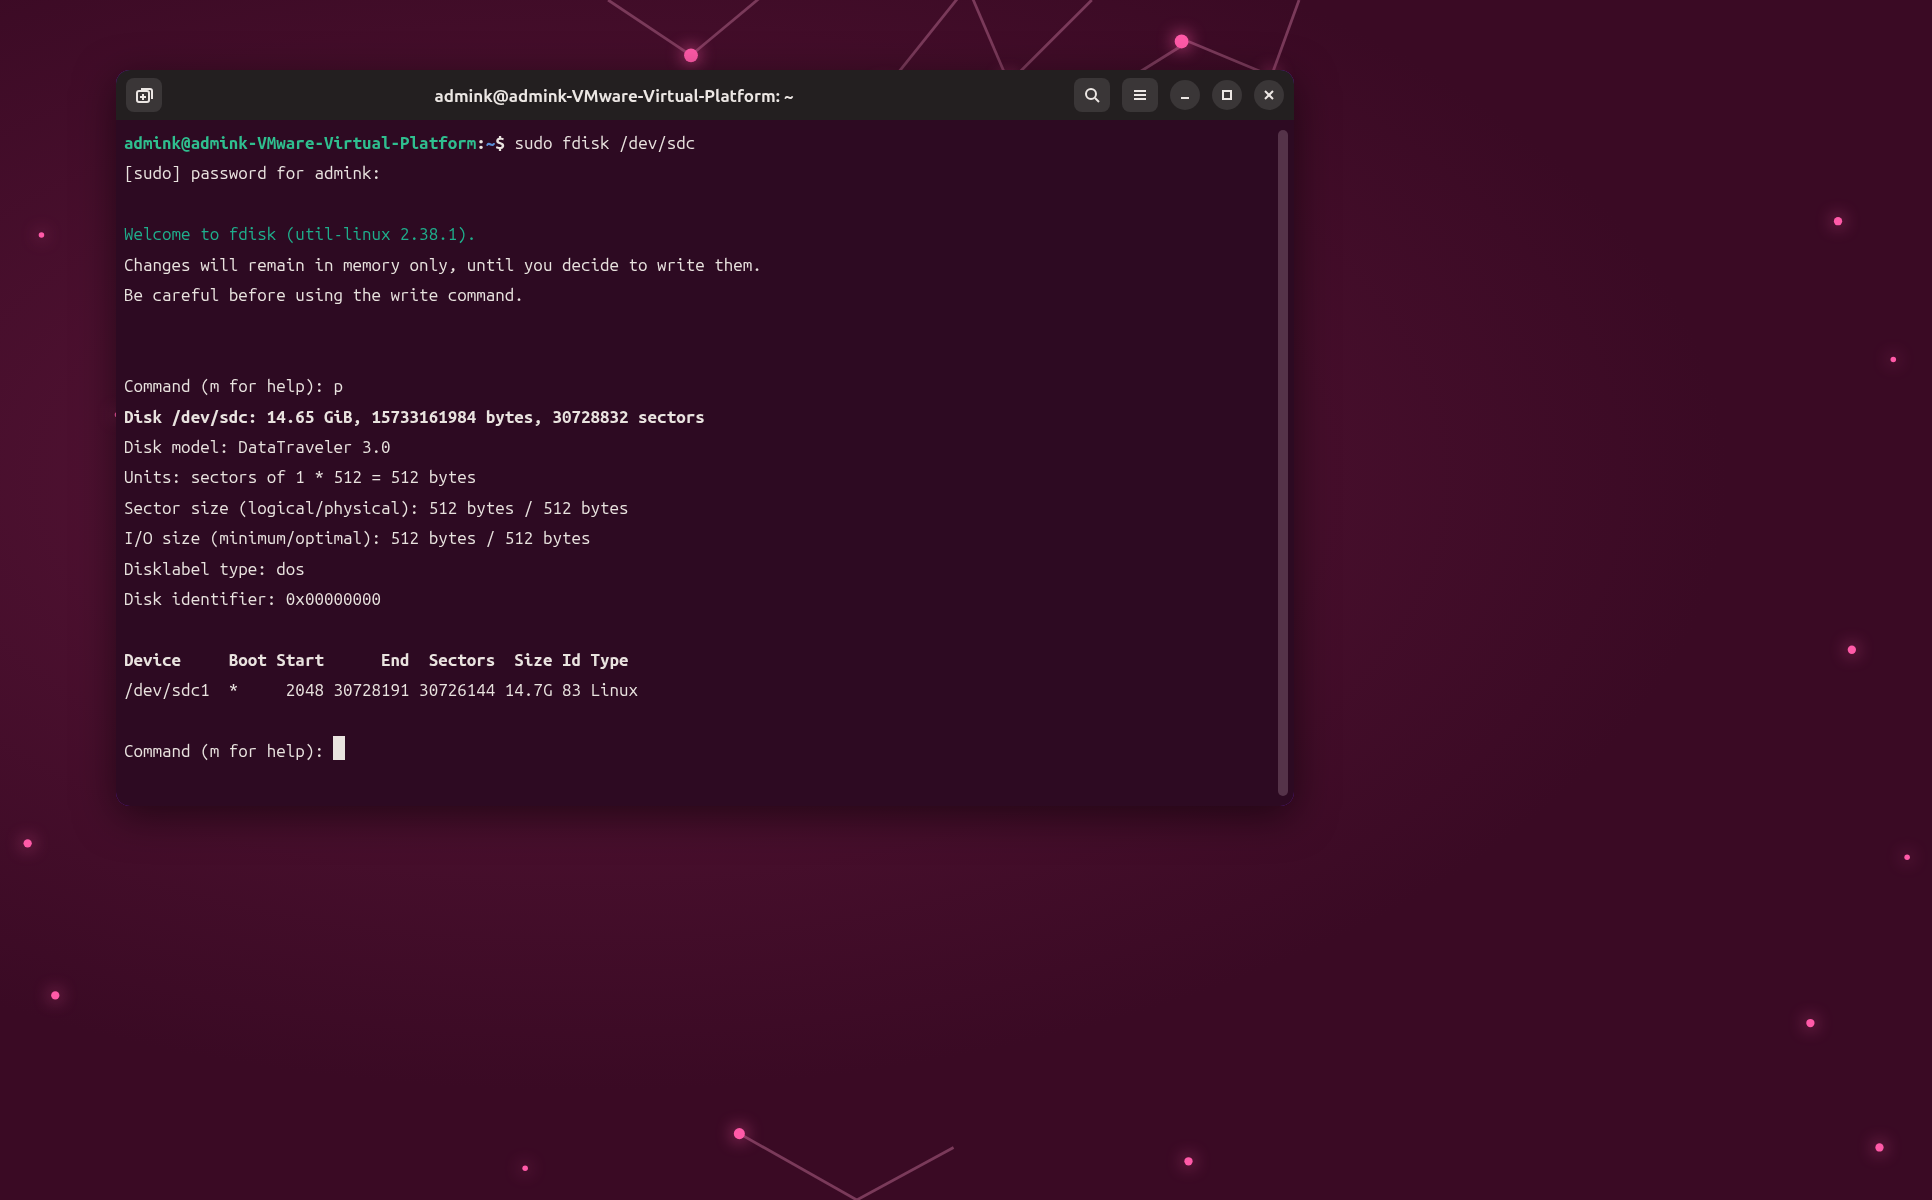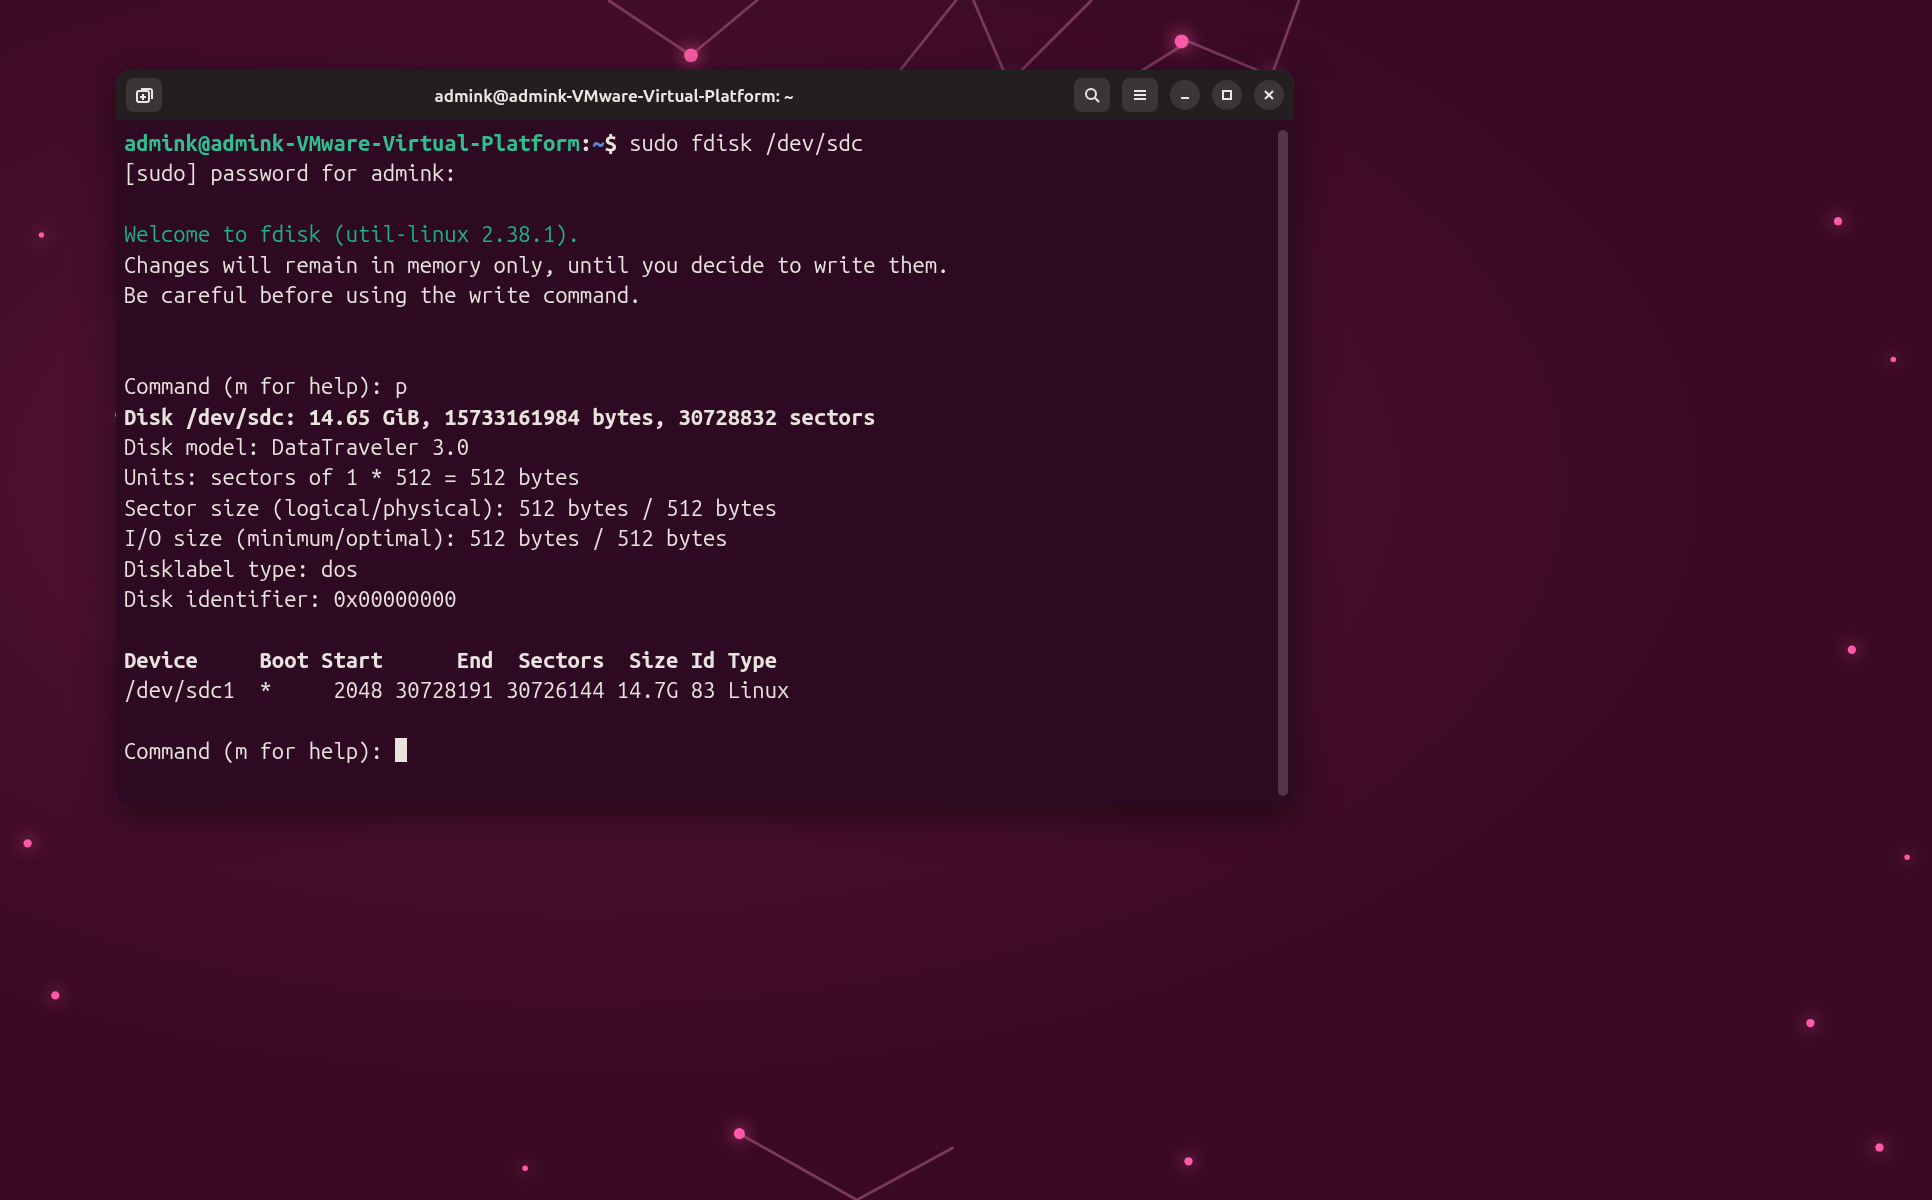--- a/index.html
+++ b/index.html
@@ -57,21 +57,21 @@
     position:relative; flex:1;
     background:#2d0a22;
     padding: 8px 10px 8px 8px;
   }
   .term-scroll {
     position:absolute; right:6px; top:10px; bottom:10px;
     width:10px; border-radius:5px; background:#553349;
   }
   .term {
     color:#e9e3df;
-    font-size:22px;
+    font-size:17px;
     line-height:30.4px;
     white-space:pre;
   }
   .term .prompt-user { color:#2fbf8f; font-weight:bold; }
   .term .prompt-colon { color:#e9e3df; font-weight:bold; }
   .term .prompt-path { color:#5a8ed6; font-weight:bold; }
   .term .welcome { color:#1fae8c; }
   .term .bold { font-weight:bold; }
   .cursor {
     display:inline-block; width:12px; height:24px;

